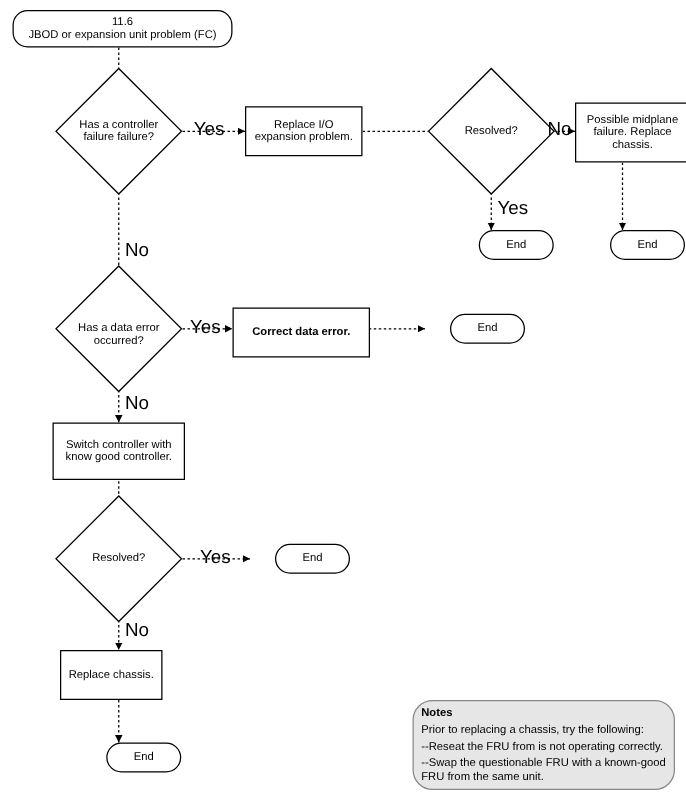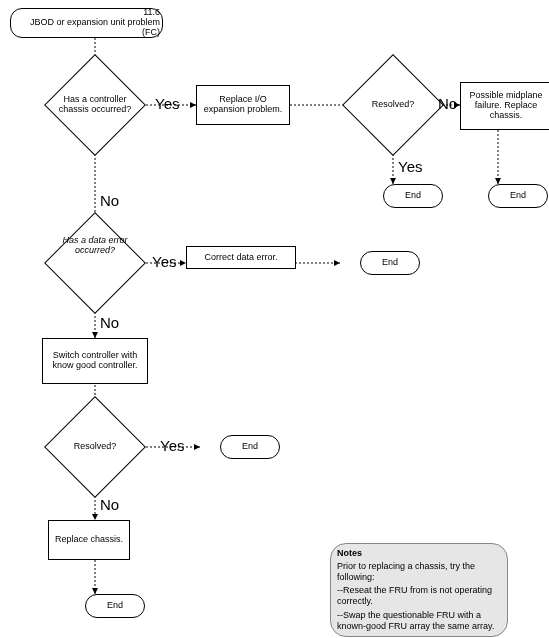--- a/index.html
+++ b/index.html
@@ -129,71 +129,71 @@
 
     <line class="arrow-line" x1="95" y1="385" x2="95" y2="410" marker-end="url(#ah)"></line>
 
     <line class="arrow-line" x1="146" y1="447" x2="200" y2="447" marker-end="url(#ah)"></line>
 
     <line class="arrow-line" x1="95" y1="484" x2="95" y2="520" marker-end="url(#ah)"></line>
 
     <line class="arrow-line" x1="95" y1="560" x2="95" y2="594" marker-end="url(#ah)"></line>
   </svg>
 
-  <div class="box start-box" style="left:10px; top:8px; width:153px; height:30px;text-align:right;">
+  <div class="box start-box" style="left:10px; top:8px; width:176px; height:30px;">
     <div>
       <div>11.6</div>
       <div>JBOD or expansion unit problem (FC)</div>
     </div>
   </div>
 
   <div class="diamond" style="left:59px; top:69px;"></div>
-  <div class="diamond-label" style="left:50px; top:69px;">Has a controller chassis occurred?</div>
+  <div class="diamond-label" style="left:50px; top:69px;">Has a controller failure failure?</div>
 
   <div class="edge-label" style="left:155px; top:95px;">Yes</div>
   <div class="edge-label" style="left:100px; top:192px;">No</div>
 
   <div class="box" style="left:196px; top:85px; width:94px; height:40px;">Replace I/O expansion problem.</div>
 
   <div class="diamond" style="left:357px; top:69px;"></div>
   <div class="diamond-label" style="left:348px; top:69px;">Resolved?</div>
 
   <div class="edge-label" style="left:438px; top:95px;">No</div>
   <div class="edge-label" style="left:398px; top:158px;">Yes</div>
 
   <div class="box" style="left:460px; top:82px; width:92px; height:48px;">Possible midplane failure. Replace chassis.</div>
 
   <div class="box terminator" style="left:363px; top:184px; width:60px; height:24px;">End</div>
 
   <div class="box terminator" style="left:468px; top:184px; width:60px; height:24px;">End</div>
 
   <div class="diamond" style="left:59px; top:227px;"></div>
-  <div class="diamond-label" style="left:50px; top:210px;font-style:italic;">Has a data error occurred?</div>
+  <div class="diamond-label" style="left:50px; top:232px;">Has a data error occurred?</div>
 
   <div class="edge-label" style="left:152px; top:253px;">Yes</div>
   <div class="edge-label" style="left:100px; top:314px;">No</div>
 
-  <div class="box" style="left:186px; top:246px; width:110px; height:23px;">Correct data error.</div>
+  <div class="box" style="left:186px; top:246px; width:110px; height:40px;font-weight:bold;">Correct data error.</div>
 
   <div class="box terminator" style="left:340px; top:251px; width:60px; height:24px;">End</div>
 
   <div class="box" style="left:42px; top:338px; width:106px; height:46px;">Switch controller with know good controller.</div>
 
   <div class="diamond" style="left:59px; top:411px;"></div>
   <div class="diamond-label" style="left:50px; top:411px;">Resolved?</div>
 
   <div class="edge-label" style="left:160px; top:437px;">Yes</div>
   <div class="edge-label" style="left:100px; top:496px;">No</div>
 
   <div class="box terminator" style="left:200px; top:435px; width:60px; height:24px;">End</div>
 
   <div class="box" style="left:48px; top:520px; width:82px; height:40px;">Replace chassis.</div>
 
   <div class="box terminator" style="left:65px; top:594px; width:60px; height:24px;">End</div>
 
-  <div class="notes" style="left:330px; top:543px; width:178px;border-radius:16px;">
+  <div class="notes" style="left:330px; top:560px; width:210px;border-radius:16px;">
     <div class="title">Notes</div>
     <div>Prior to replacing a chassis, try the following:</div>
     <div class="item">--Reseat the FRU from is not operating correctly.</div>
-    <div class="item">--Swap the questionable FRU with a known-good FRU array the same array.</div>
+    <div class="item">--Swap the questionable FRU with a known-good FRU from the same unit.</div>
   </div>
 
 </div>
 
 </body></html>

